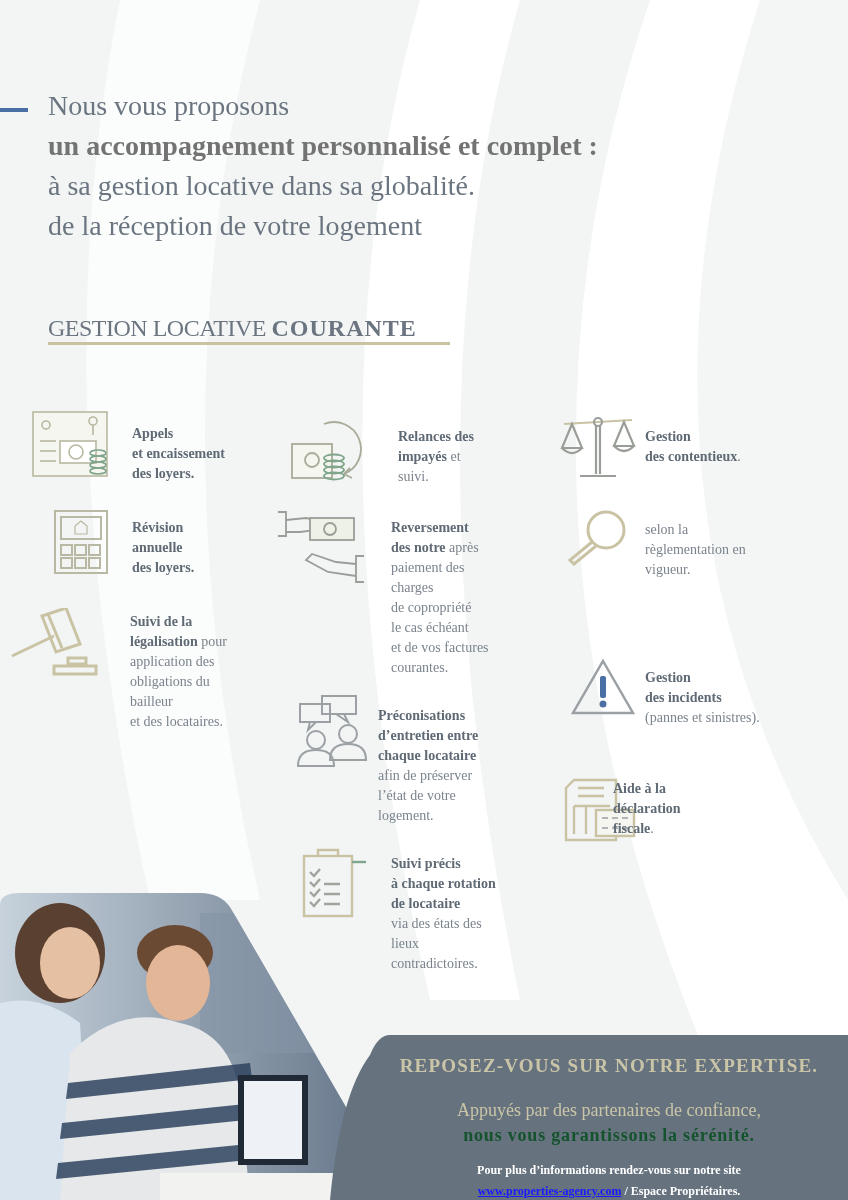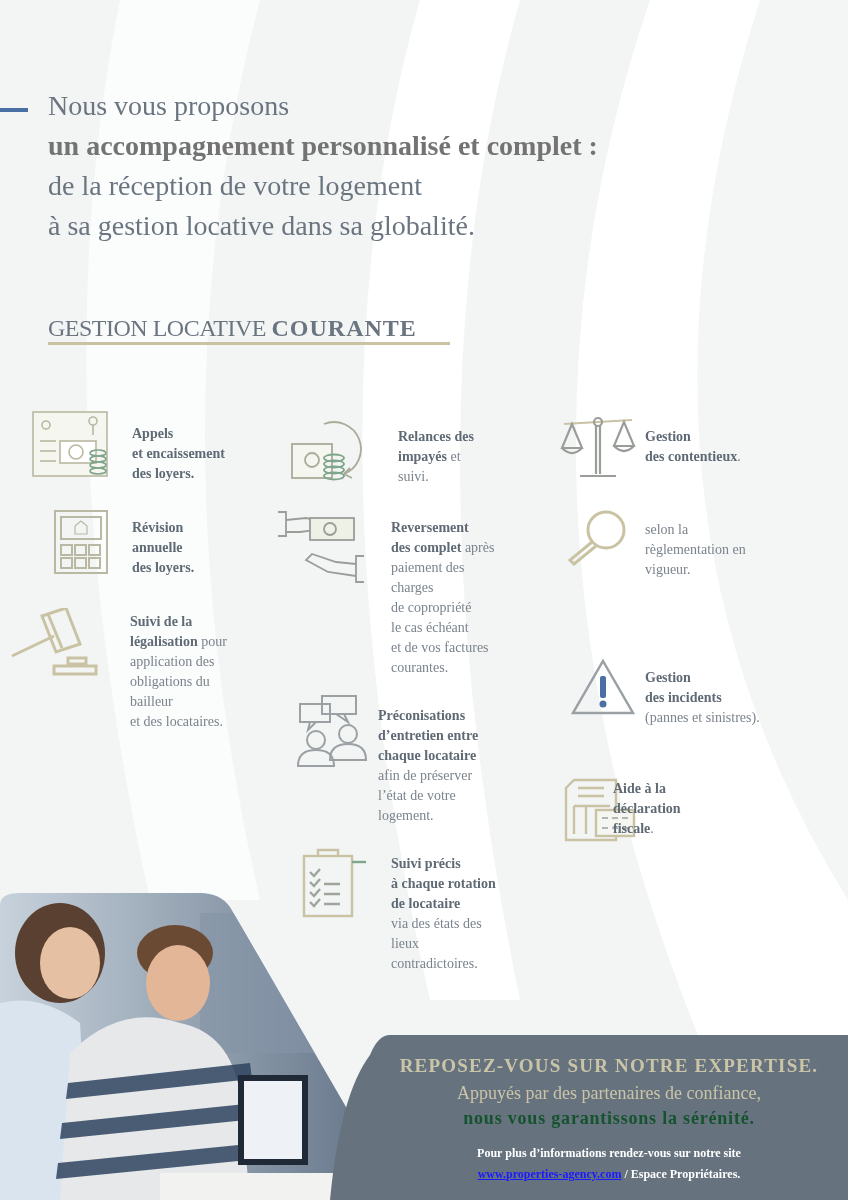--- a/index.html
+++ b/index.html
@@ -24,43 +24,43 @@
   .svc { position: absolute; z-index: 2; font-size: 14px; line-height: 20px; color: #7a838c; }
   .svc b { color: #5f6a75; font-weight: bold; }
   .icon { position: absolute; z-index: 2; }
   .icon svg { width: 100%; height: 100%; display: block; }
 
   .photo { position: absolute; left: 0; top: 893px; width: 400px; height: 307px; z-index: 1; }
 
   .banner { position: absolute; left: 330px; top: 1035px; width: 518px; height: 165px; z-index: 2; }
   .banner-text { position: absolute; left: 370px; top: 1055px; width: 478px; text-align: center; z-index: 3; }
   .b1 { font-size: 19px; font-weight: bold; color: #cbc5a8; letter-spacing: 1.2px; }
-  .b2 { font-size: 18px; color: #cbc5a8; margin-top: 6px; }
+  .b2 { font-size: 18px; color: #cbc5a8; margin-top: 23px; }
   .b3 { font-size: 18px; font-weight: bold; color: #14532d; margin-top: 4px; letter-spacing: 0.8px; }
   .b4 { font-size: 12px; font-weight: bold; color: #ffffff; margin-top: 14px; line-height: 21px; }
   .b4 a { color: #1a1aff; text-decoration: underline; }
 </style>
 </head>
 <body>
 
 <svg class="bg-svg" viewBox="0 0 848 1200">
   <rect width="848" height="1200" fill="#f3f5f5"></rect>
   <path d="M120 0 Q40 400 150 900 L260 900 Q150 420 260 0 Z" fill="#fbfcfc"></path>
   <path d="M420 0 Q300 420 430 1000 L520 1000 Q400 420 520 0 Z" fill="#ffffff"></path>
   <path d="M650 0 Q480 500 700 1040 L848 1040 L848 700 Q650 400 848 80 L848 0 Z" fill="#ffffff"></path>
   <path d="M760 0 Q600 500 848 900 L848 0 Z" fill="#f4f6f6"></path>
 </svg>
 
 <div class="accent-line"></div>
 
 <div class="layer intro">
   <div>Nous vous proposons</div>
   <div class="bold">un accompagnement personnalisé et complet :</div>
+  <div>à sa gestion locative dans sa globalité.</div>
   <div>de la réception de votre logement</div>
-  <div>à sa gestion locative dans sa globalité.</div>
 </div>
 
 <div class="layer section-title">
   <span>GESTION LOCATIVE </span><span class="strong">COURANTE</span>
 </div>
 <div class="section-underline"></div>
 
 <div class="icon" style="left:32px;top:411px;width:76px;height:66px;">
   <svg viewBox="0 0 76 66" fill="none" stroke="#b9b8a2" stroke-width="1.6">
     <rect x="1" y="1" width="74" height="64" fill="#f6f6f1"></rect>
@@ -191,21 +191,21 @@
 <div class="svc" style="left:130px;top:612px;white-space:pre-line;"><b>Suivi de la
 légalisation</b><span>  pour
 application des
 obligations du
 bailleur
 et des locataires.</span></div>
 <div class="svc" style="left:398px;top:427px;white-space:pre-line;"><b>Relances des
 impayés</b><span> et
 suivi.</span></div>
 <div class="svc" style="left:391px;top:518px;white-space:pre-line;"><b>Reversement
-des complet</b><span> après
+des notre</b><span> après
 paiement des
 charges
 de copropriété
 le cas échéant
 et de vos factures
 courantes.</span></div>
 <div class="svc" style="left:378px;top:706px;white-space:pre-line;"><b>Préconisations
 d’entretien entre
 chaque locataire</b><span>
 afin de préserver

